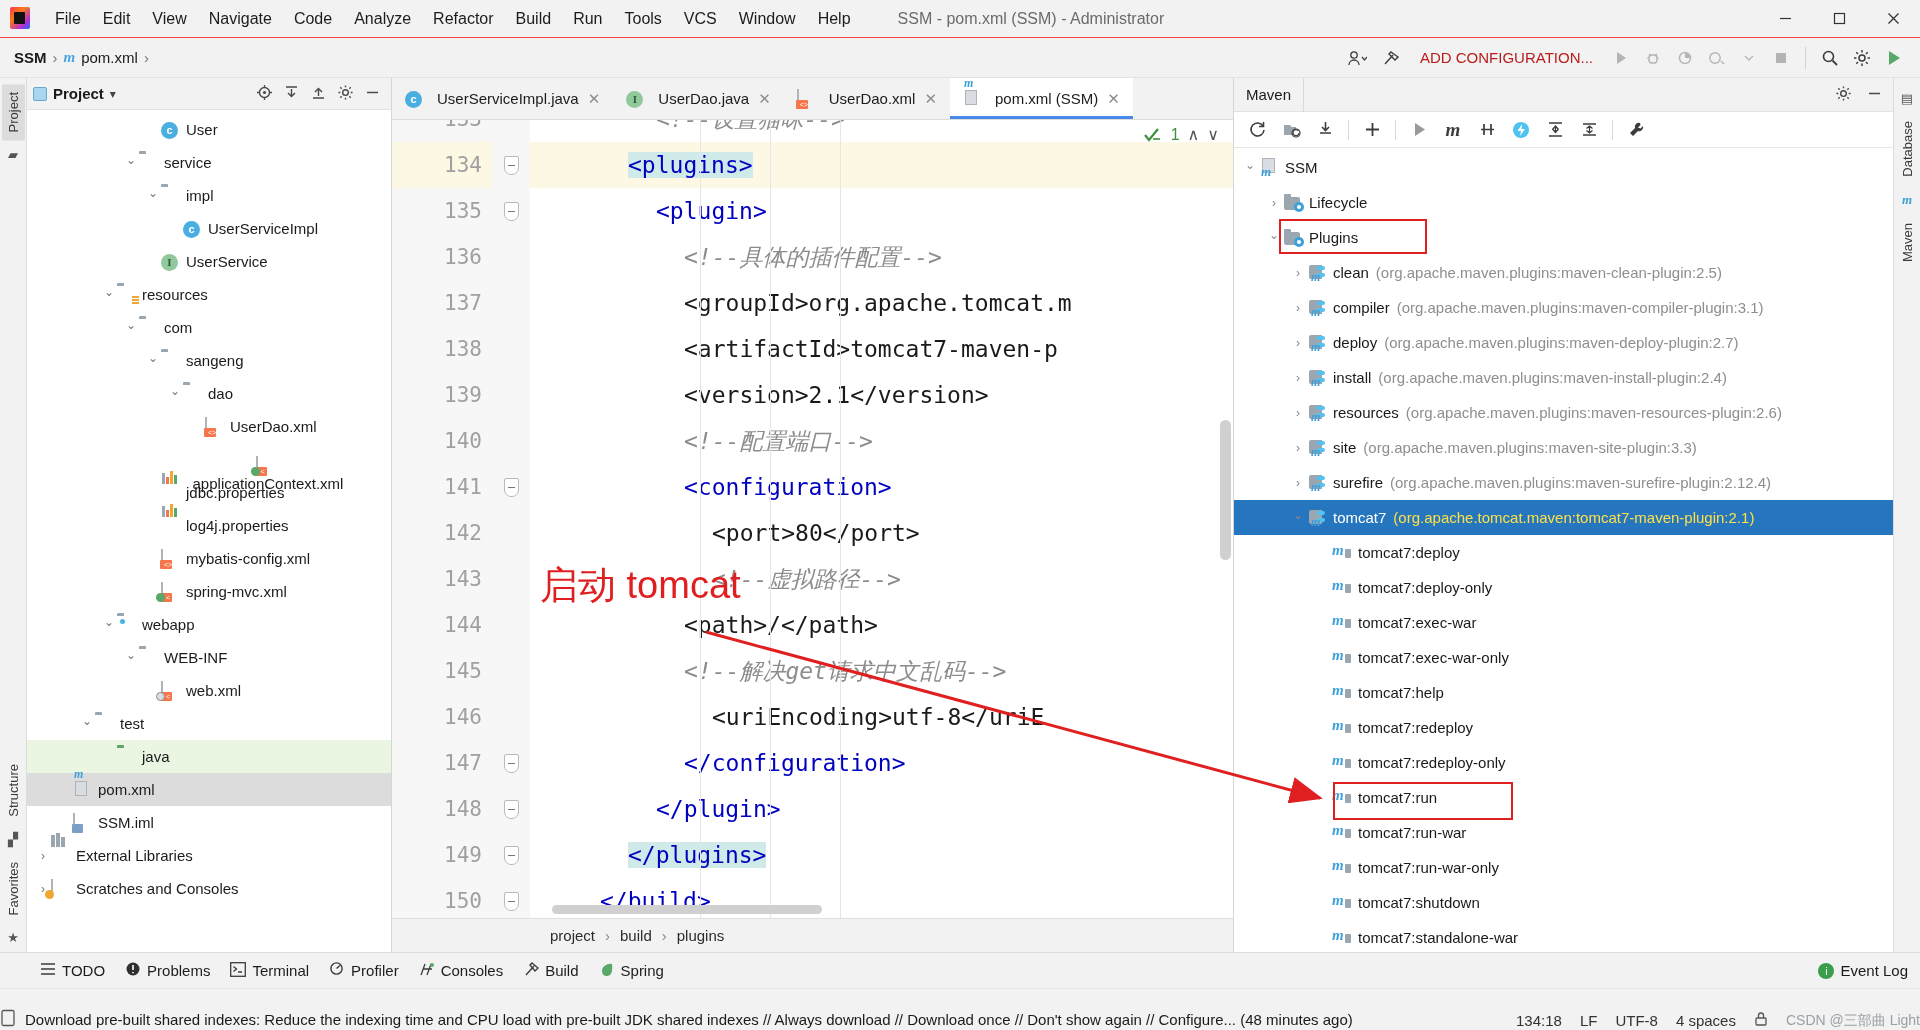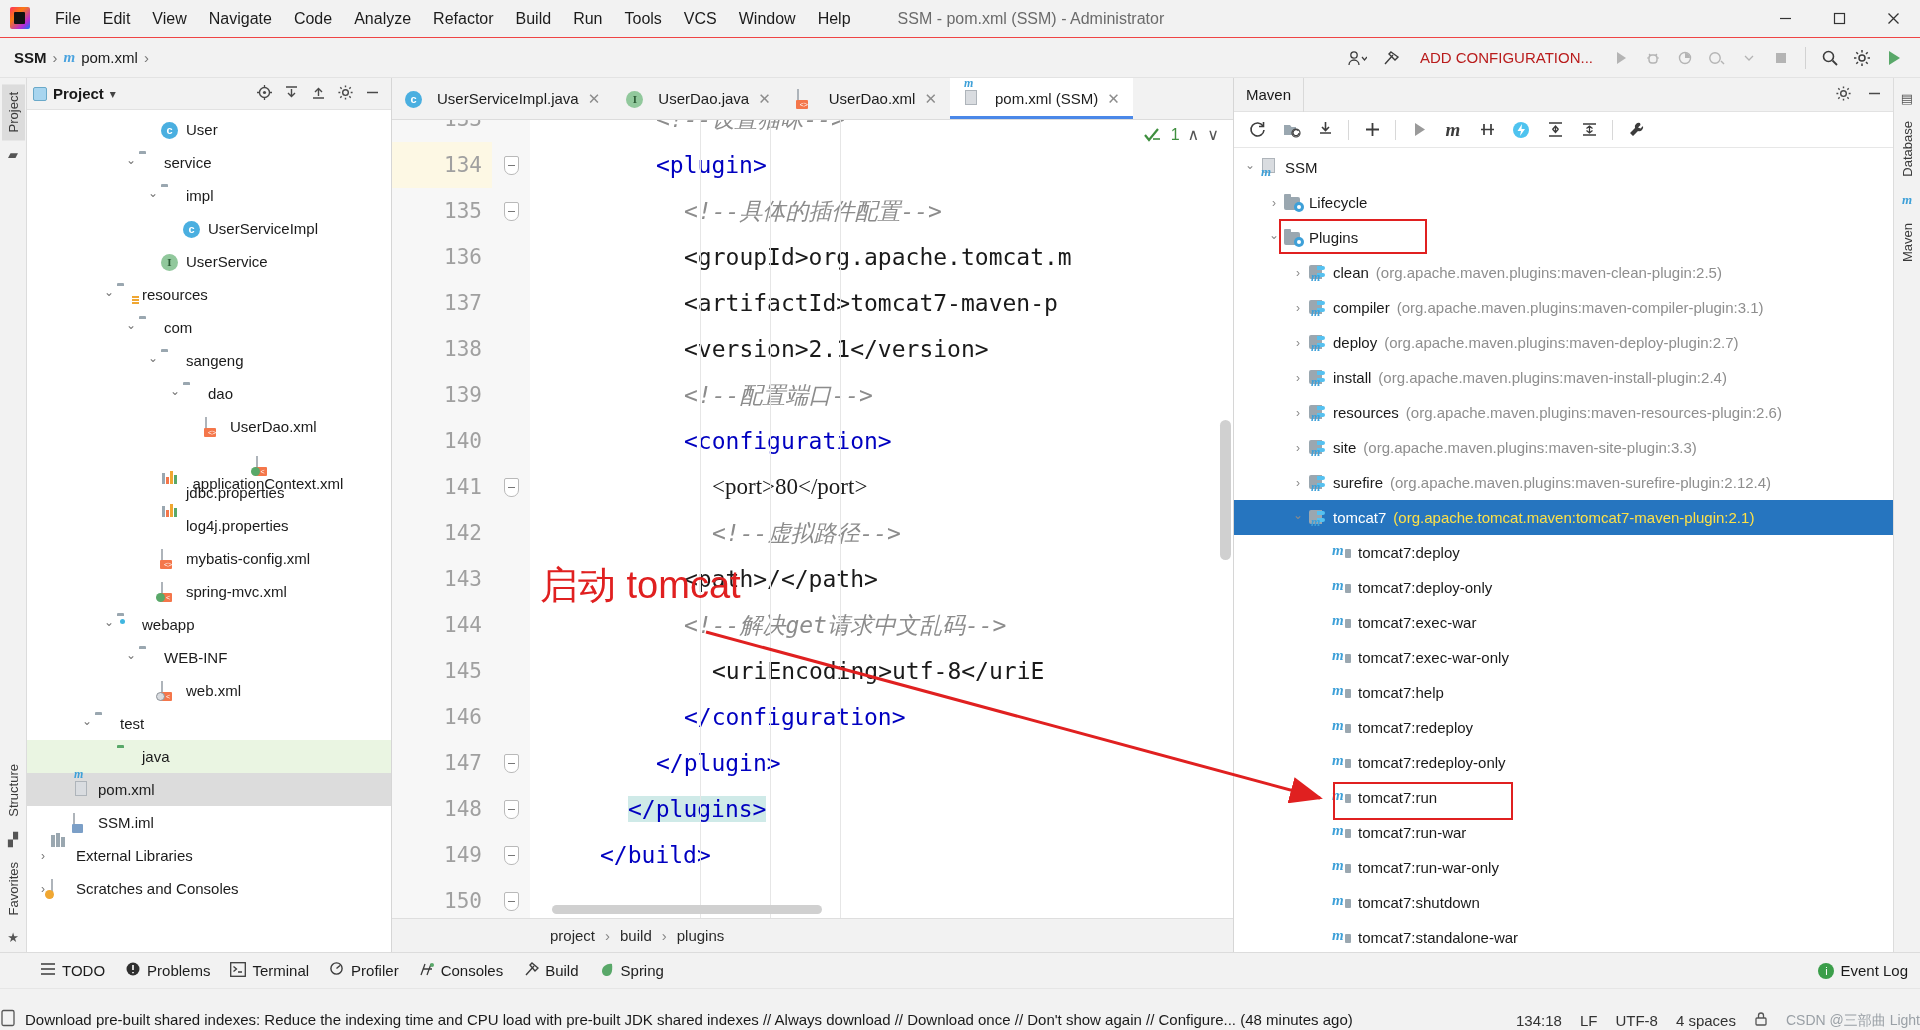--- a/index.html
+++ b/index.html
@@ -604,28 +604,29 @@
             </div>
             <div class="fold">
               <span class="fbox"></span>
             </div>
           </div>
         <div class="code" id="code-lines">
           <div class="indentline" style="left:170px;"></div>
           <div class="indentline" style="left:240px;"></div>
           <div class="indentline" style="left:310px;"></div>
         <div class="cline" style="padding-left: 126px; margin-top: -24px;"><span class="cm">&lt;!--设置猫咪--&gt;</span></div>
+            <div class="cline hl" style="padding-left: 98px;"><span class="tg hlbox">&lt;plugins&gt;</span></div>
             <div class="cline" style="padding-left: 126px;"><span class="tg">&lt;plugin&gt;</span></div>
             <div class="cline" style="padding-left: 154px;"><span class="cm">&lt;!--具体的插件配置--&gt;</span></div>
             <div class="cline" style="padding-left: 154px;"><span>&lt;groupId&gt;org.apache.tomcat.m</span></div>
             <div class="cline" style="padding-left: 154px;"><span>&lt;artifactId&gt;tomcat7-maven-p</span></div>
             <div class="cline" style="padding-left: 154px;"><span>&lt;version&gt;2.1&lt;/version&gt;</span></div>
             <div class="cline" style="padding-left: 154px;"><span class="cm">&lt;!--配置端口--&gt;</span></div>
             <div class="cline" style="padding-left: 154px;"><span class="tg">&lt;configuration&gt;</span></div>
-            <div class="cline" style="padding-left: 182px; font-family: Liberation Serif, serif;"><span>&lt;port&gt;80&lt;/port&gt;</span></div>
+            <div class="cline" style="padding-left: 182px;"><span>&lt;port&gt;80&lt;/port&gt;</span></div>
             <div class="cline" style="padding-left: 182px;"><span class="cm">&lt;!--虚拟路径--&gt;</span></div>
             <div class="cline" style="padding-left: 154px;"><span>&lt;path&gt;/&lt;/path&gt;</span></div>
             <div class="cline" style="padding-left: 154px;"><span class="cm">&lt;!--解决get请求中文乱码--&gt;</span></div>
             <div class="cline" style="padding-left: 182px;"><span>&lt;uriEncoding&gt;utf-8&lt;/uriE</span></div>
             <div class="cline" style="padding-left: 154px;"><span class="tg">&lt;/configuration&gt;</span></div>
             <div class="cline" style="padding-left: 126px;"><span class="tg">&lt;/plugin&gt;</span></div>
             <div class="cline" style="padding-left: 98px;"><span class="tg hlbox">&lt;/plugins&gt;</span></div>
             <div class="cline" style="padding-left: 70px;"><span class="tg">&lt;/build&gt;</span></div>
           </div>
         <div class="scroll-v"></div>

